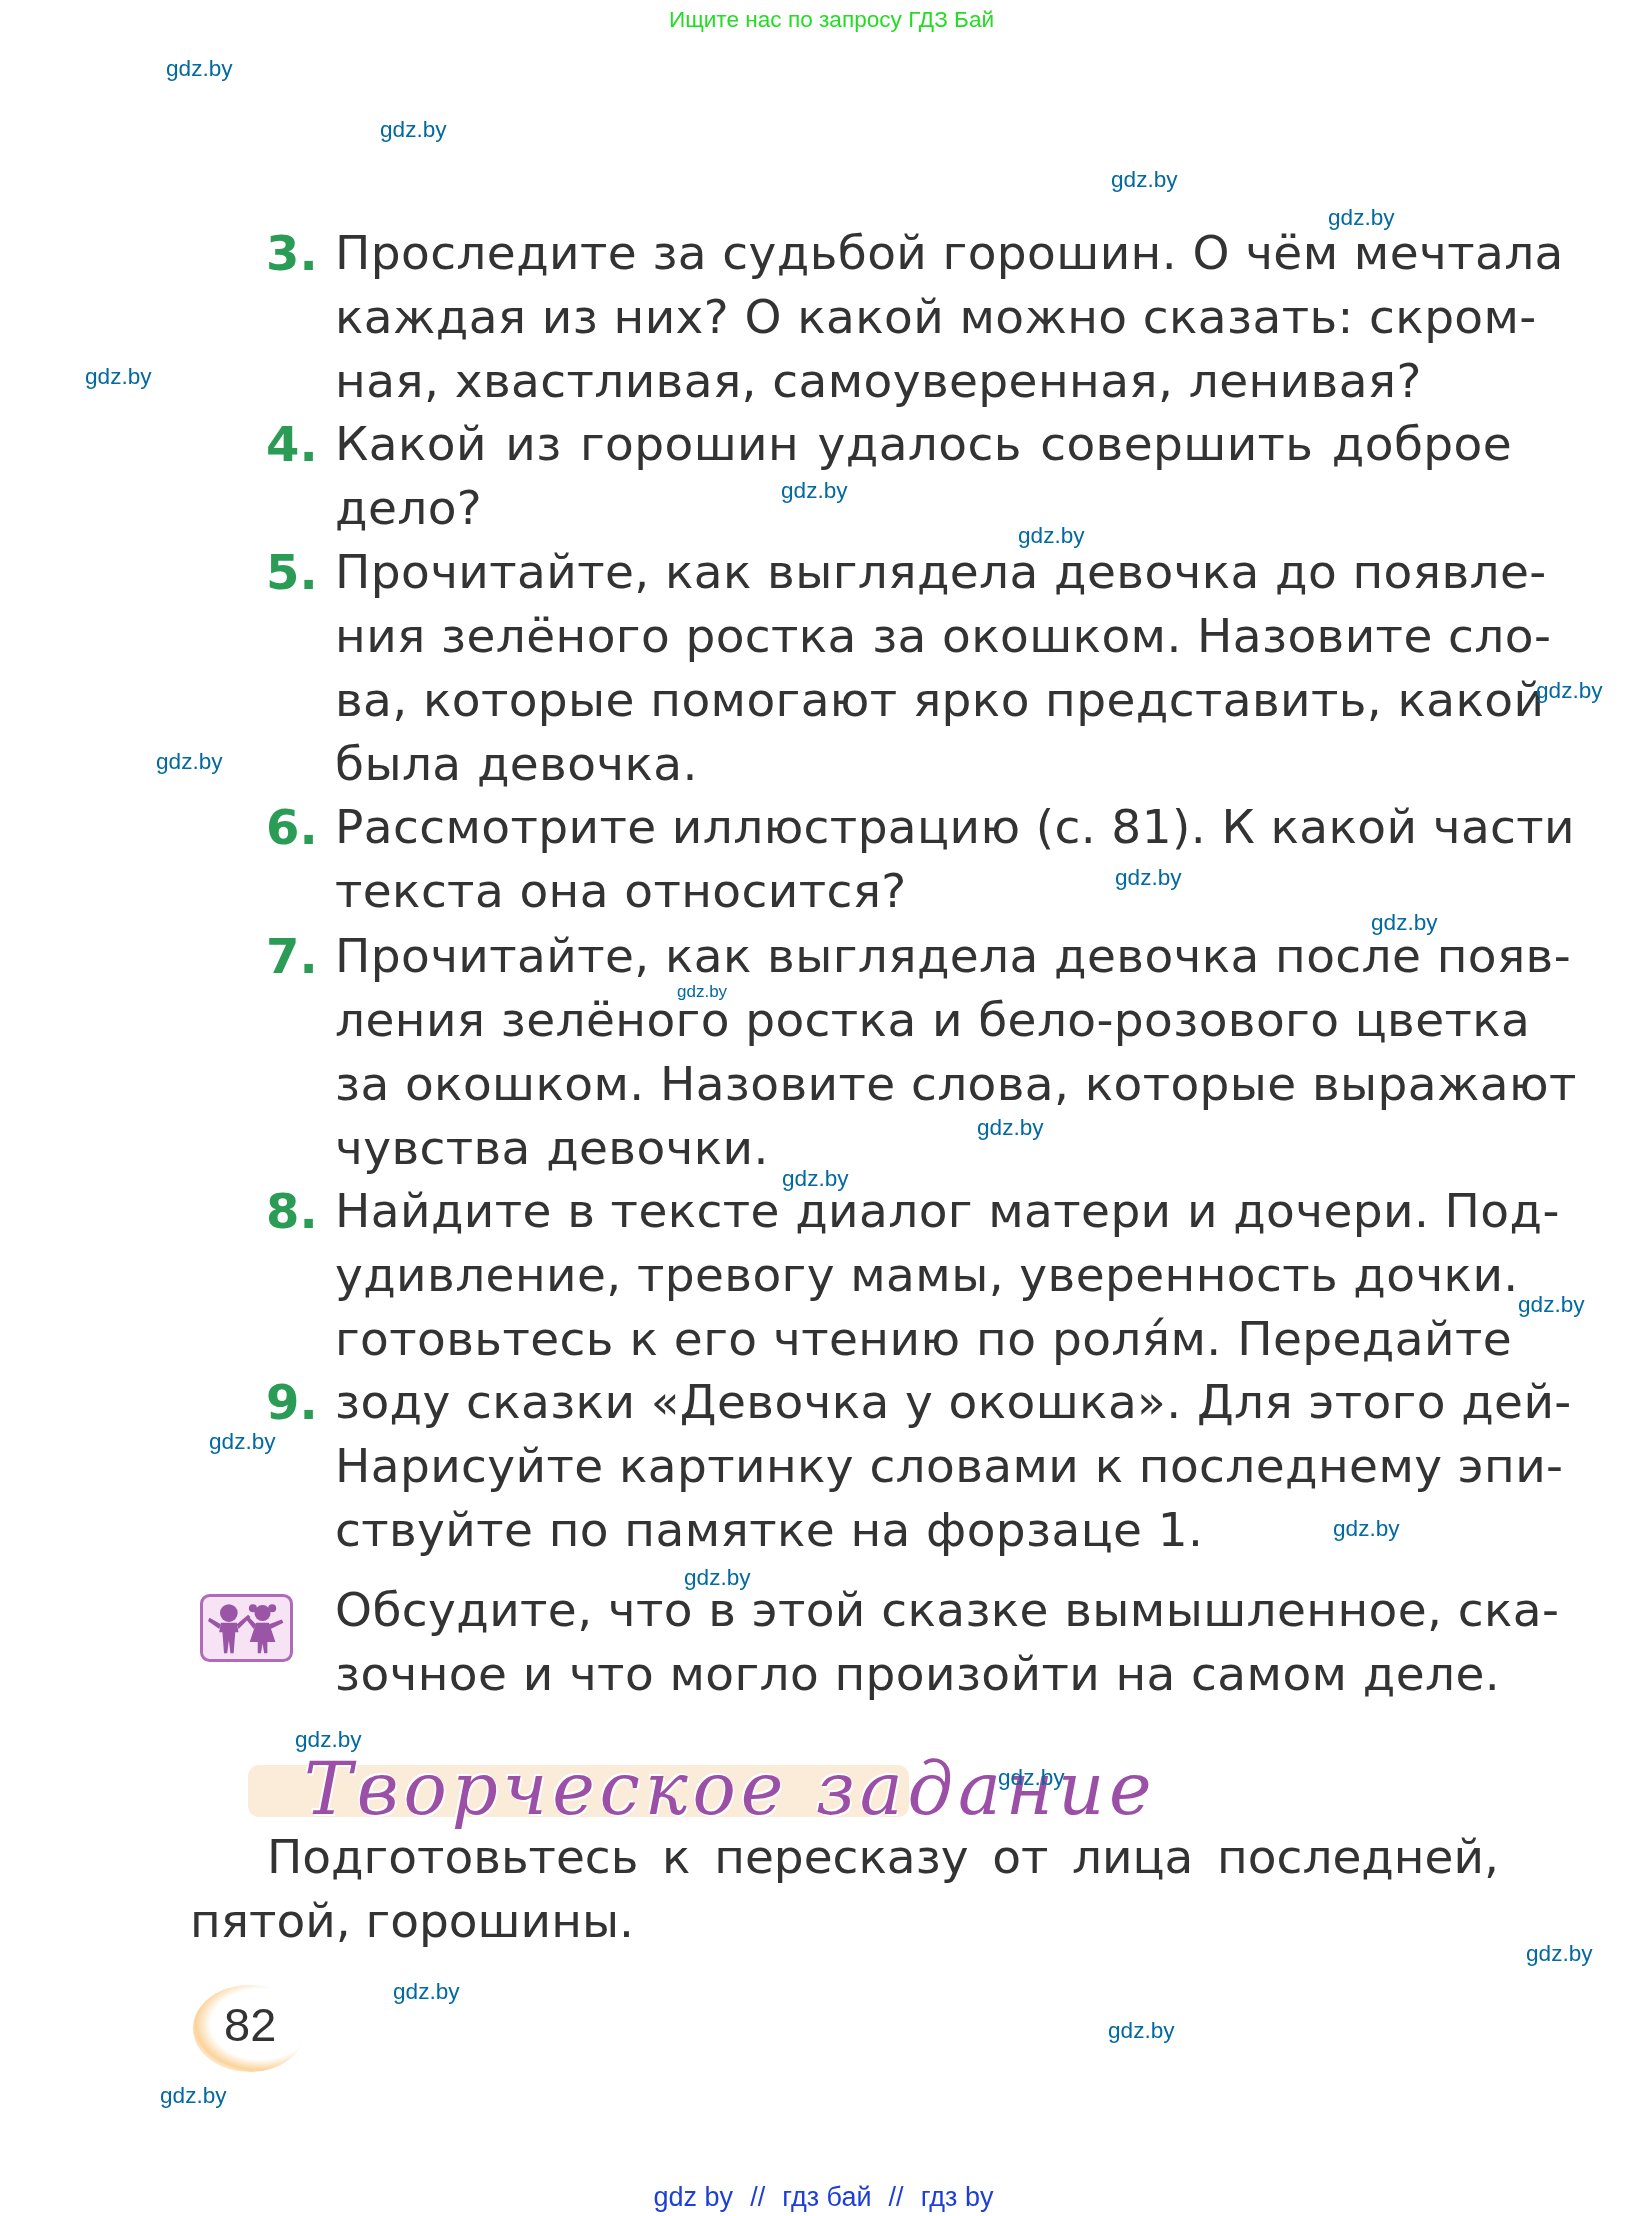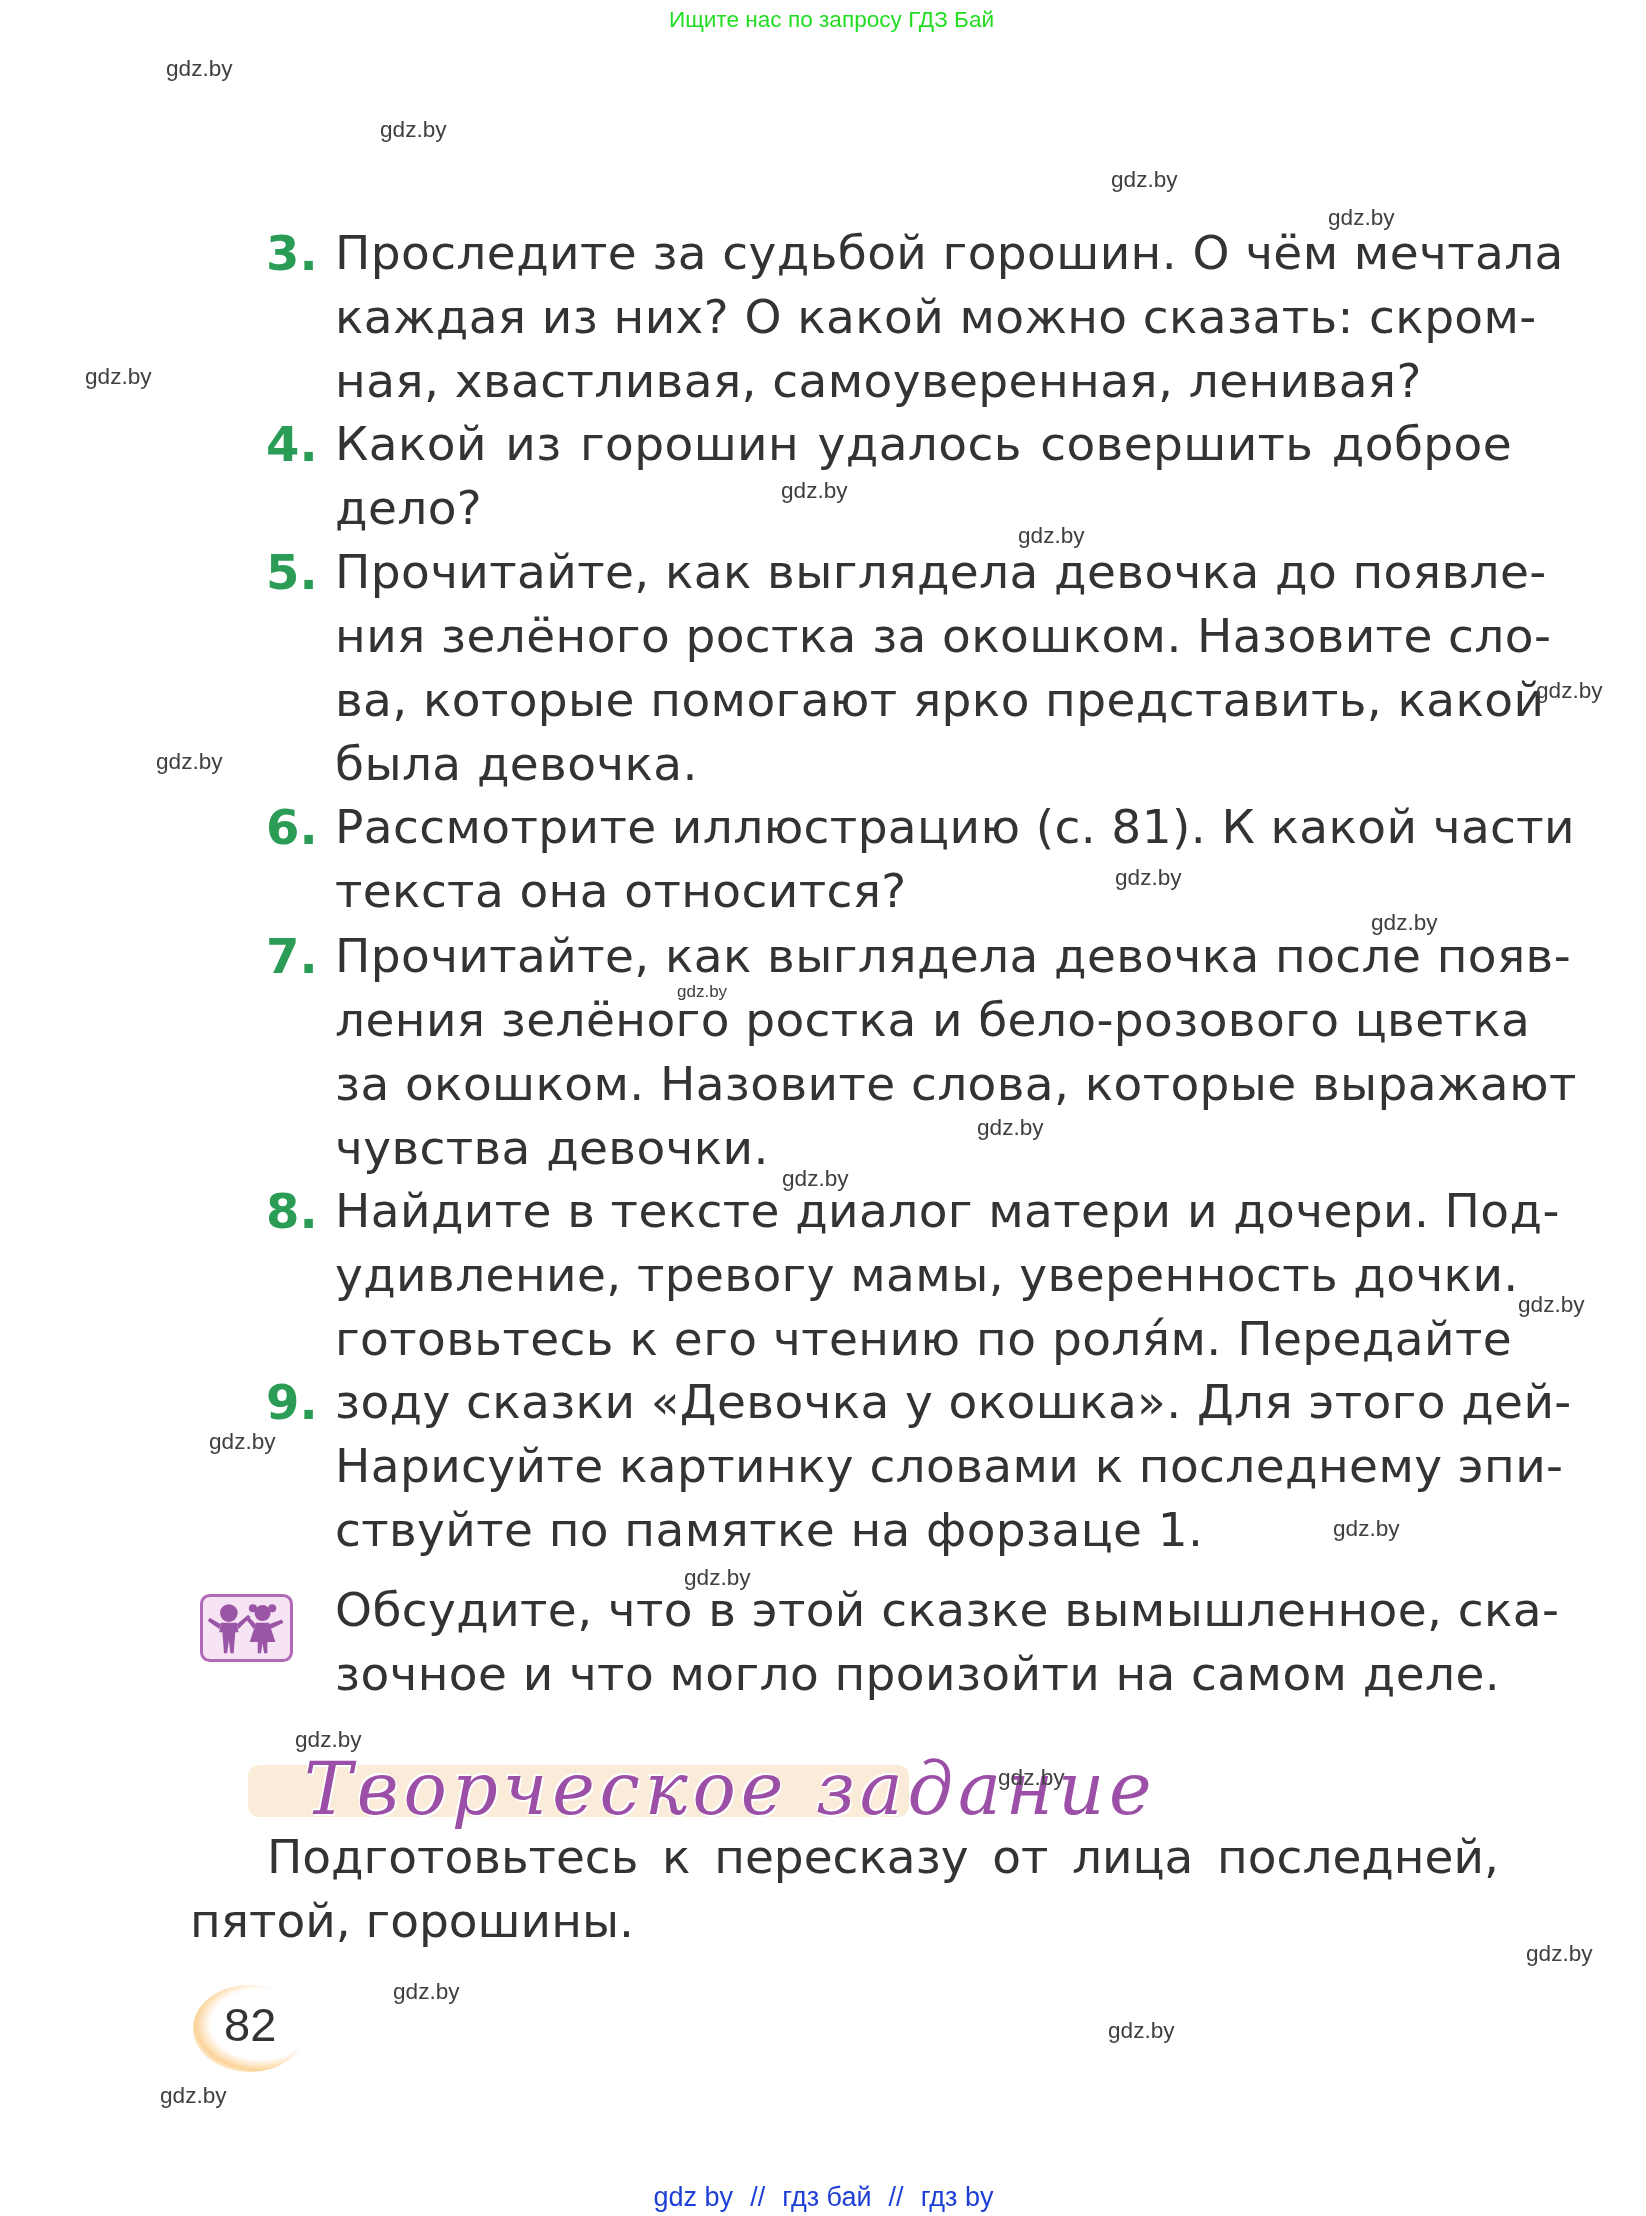--- a/index.html
+++ b/index.html
@@ -1,21 +1,21 @@
 <!DOCTYPE html>
 <html style="font-size:13px"><head>
 <meta charset="utf-8">
 <style>
   html, body { margin: 0; padding: 0; background: #ffffff; }
   body { width: 1647px; height: 2216px; position: relative; overflow: hidden;
          font-family: "DejaVu Sans", sans-serif; color: #333333; }
   .top-banner { position: absolute; top: 7px; left: 0; width: 1647px; text-align: center;
                 font-family: "Liberation Sans", sans-serif; font-size: 22.6px; color: #22dd22; margin-left: 8px; }
   .wm { position: absolute; font-family: "Liberation Sans", sans-serif; font-size: 22.6px;
-        color: #404040; white-space: nowrap; line-height: 1; text-align: center; }
+        color: #0369a1; white-space: nowrap; line-height: 1; text-align: center; }
   .wm.small { font-size: 17px; }
   .task { position: absolute; left: 266px; width: 1257px; }
   .task .num { position: absolute; left: 0; width: 47px; text-align: right;
                font-family: "DejaVu Sans", sans-serif; font-weight: bold; font-size: 48px;
                color: #2a9c55; line-height: 64px; }
   .task .txt { position: absolute; left: 69px; width: 1177px; font-size: 47px;
                line-height: 64px; text-align: justify; letter-spacing: 0.4px; color: #333333; }
   .task .txt .line { display: block; text-align: justify; text-align-last: justify; white-space: nowrap; }
   .task .txt .line.last { text-align-last: left; }
   .discuss-icon { position: absolute; left: 200px; top: 1594px; width: 93px; height: 68px;

